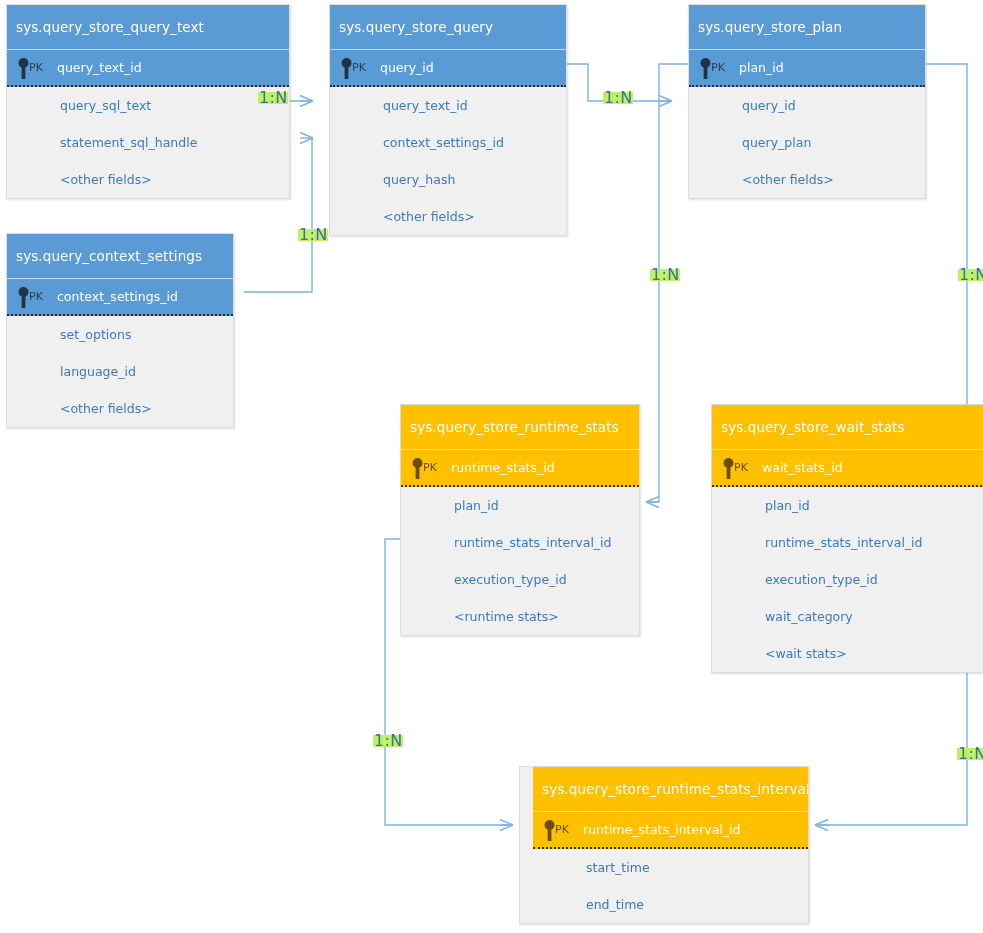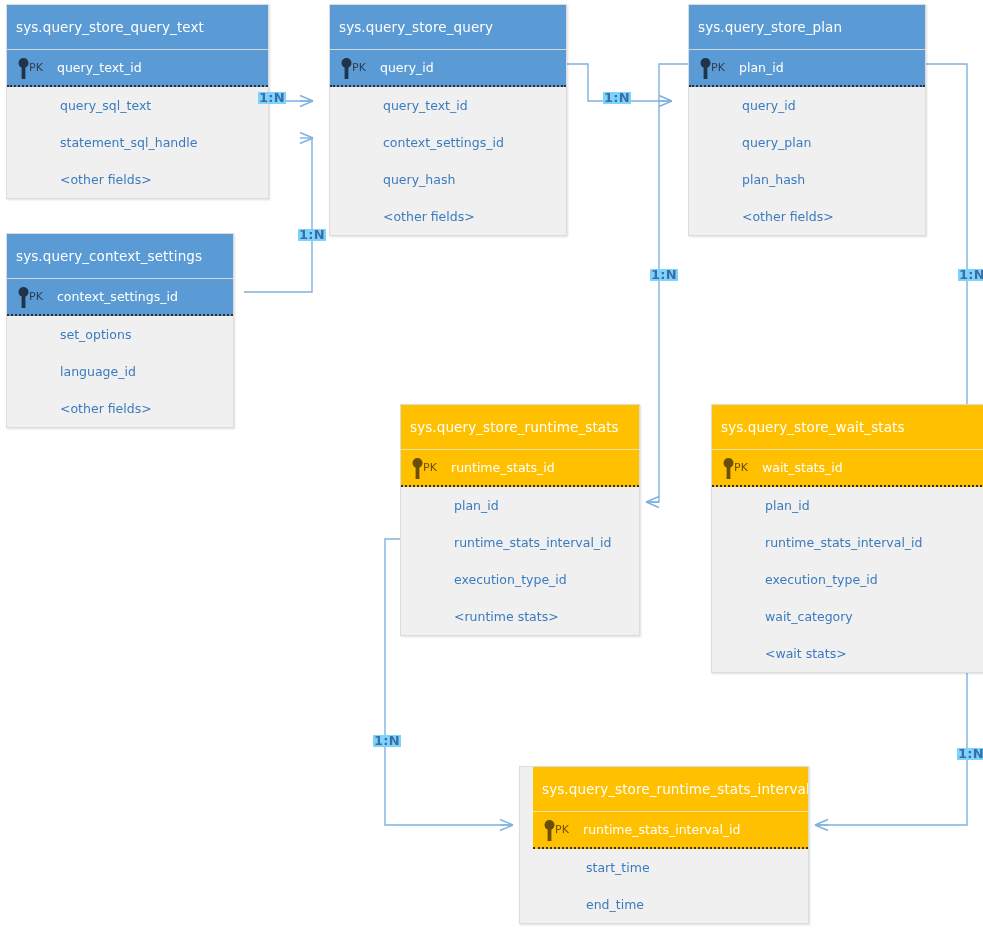--- a/index.html
+++ b/index.html
@@ -93,28 +93,27 @@
     height: 37px;
     line-height: 37px;
     padding-left: 53px;
     font-size: 12.5px;
     color: #3a7bbf;
     white-space: nowrap;
     overflow: hidden;
   }
   .card-label {
     position: absolute;
-    font-size: 13px;
+    font-size: 16px;
     color: #3a6ea5;
     letter-spacing: 0.3px;
     white-space: nowrap;
-    background: #7dd3fc;
+    background: #bef264;
     padding: 0 1px;
     line-height: 12px;
-    font-weight: bold;
   }
 </style>
 </head>
 <body>
 
 <div id="canvas">
 
   <svg id="connectors" viewBox="0 0 983 933" xmlns="http://www.w3.org/2000/svg">
       <g>
         <path d="M 244 64 L 265 64 L 265 101 L 313 101" fill="none" stroke="#7FB2DE" stroke-width="1.4"></path>
@@ -168,21 +167,21 @@
         <path d="M 951 539 L 967 539 L 967 825 L 815 825" fill="none" stroke="#7FB2DE" stroke-width="1.4"></path>
         <g>
           <line x1="815" y1="825" x2="828" y2="825" stroke="#7FB2DE" stroke-width="1.4"></line>
           <line x1="815" y1="825" x2="828" y2="819.5" stroke="#7FB2DE" stroke-width="1.4"></line>
           <line x1="815" y1="825" x2="828" y2="830.5" stroke="#7FB2DE" stroke-width="1.4"></line>
         </g>
       </g>
     </svg>
 
   <div id="entities">
-      <div class="entity blue" style="left: 6px; top: 4px; width: 263px;">
+      <div class="entity blue" style="left: 6px; top: 4px; width: 284px;">
         <div class="entity-title">sys.query_store_query_text</div>
         <div class="entity-pk">
           <span class="pk-key"><svg viewBox="0 0 11 21" width="11" height="21" aria-hidden="true">
               <circle cx="5.5" cy="5" r="5" fill="#1f3448"></circle>
               <rect x="3.6" y="8" width="3.8" height="13" fill="#1f3448"></rect>
             </svg></span>
           <span class="pk-tag">PK</span>
           <span class="pk-name">query_text_id</span>
         </div>
         <ul class="entity-fields">
@@ -214,21 +213,20 @@
           <span class="pk-key"><svg viewBox="0 0 11 21" width="11" height="21" aria-hidden="true">
               <circle cx="5.5" cy="5" r="5" fill="#1f3448"></circle>
               <rect x="3.6" y="8" width="3.8" height="13" fill="#1f3448"></rect>
             </svg></span>
           <span class="pk-tag">PK</span>
           <span class="pk-name">plan_id</span>
         </div>
         <ul class="entity-fields">
           <li class="entity-field">query_id</li>
           <li class="entity-field">query_plan</li>
-          <li class="entity-field">plan_hash</li>
           <li class="entity-field">&lt;other fields&gt;</li>
         </ul>
       </div>
       <div class="entity blue" style="left: 6px; top: 233px; width: 228px;">
         <div class="entity-title">sys.query_context_settings</div>
         <div class="entity-pk">
           <span class="pk-key"><svg viewBox="0 0 11 21" width="11" height="21" aria-hidden="true">
               <circle cx="5.5" cy="5" r="5" fill="#1f3448"></circle>
               <rect x="3.6" y="8" width="3.8" height="13" fill="#1f3448"></rect>
             </svg></span>

